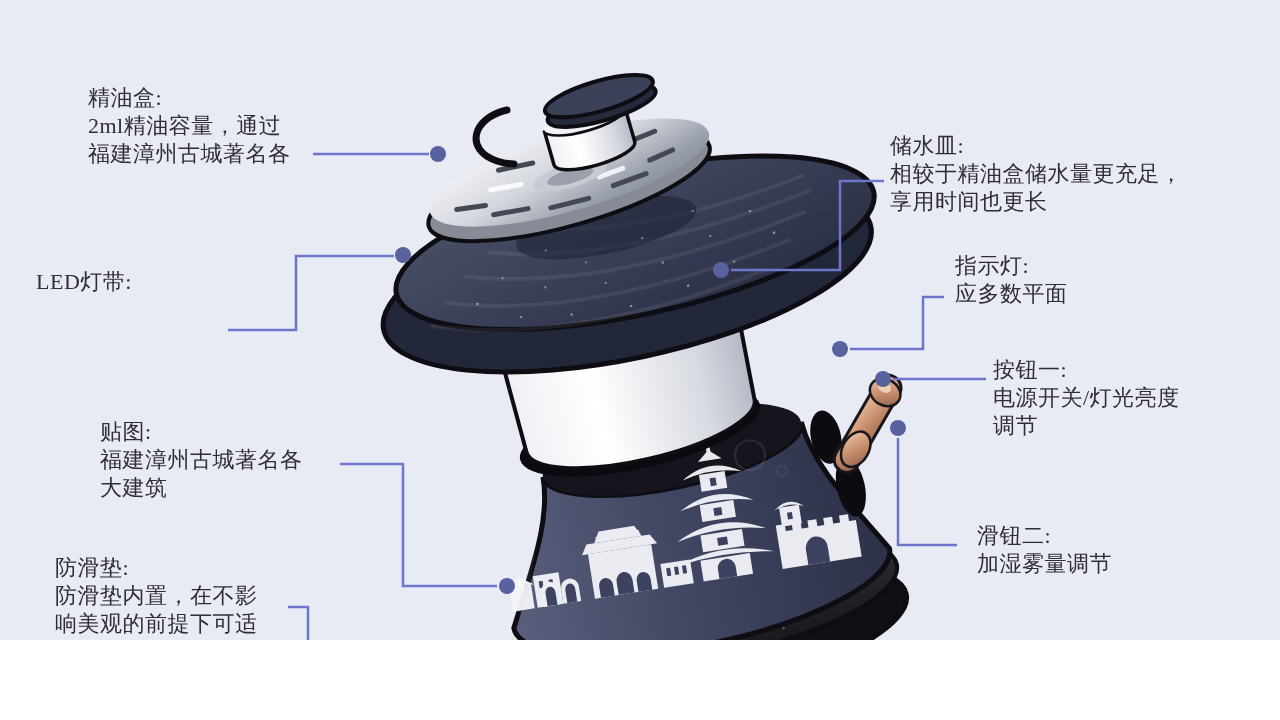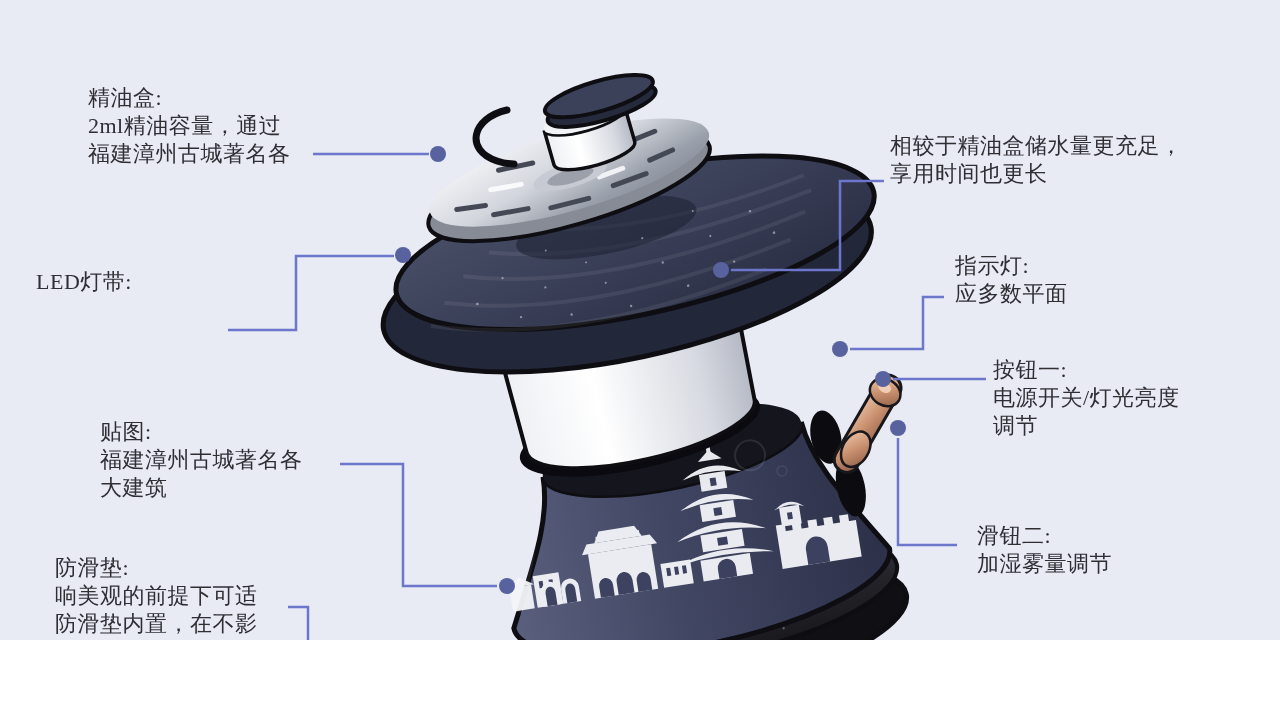--- a/index.html
+++ b/index.html
@@ -258,26 +258,27 @@
   </div>
 
   <div class="ann" style="left:100px;top:418px">
     <div class="t">贴图:</div>
     <div>福建漳州古城著名各</div>
     <div>大建筑</div>
   </div>
 
   <div class="ann" style="left:55px;top:554px">
     <div class="t">防滑垫:</div>
+    <div>防滑垫内置，在不影</div>
     <div>响美观的前提下可适</div>
-    <div>防滑垫内置，在不影</div>
     <div>应多数平面</div>
   </div>
 
   <div class="ann" style="left:890px;top:132px">
+    <div class="t">储水皿:</div>
     <div>相较于精油盒储水量更充足，</div>
     <div>享用时间也更长</div>
   </div>
 
   <div class="ann" style="left:955px;top:252px">
     <div class="t">指示灯:</div>
     <div>应多数平面</div>
   </div>
 
   <div class="ann" style="left:993px;top:356px">

